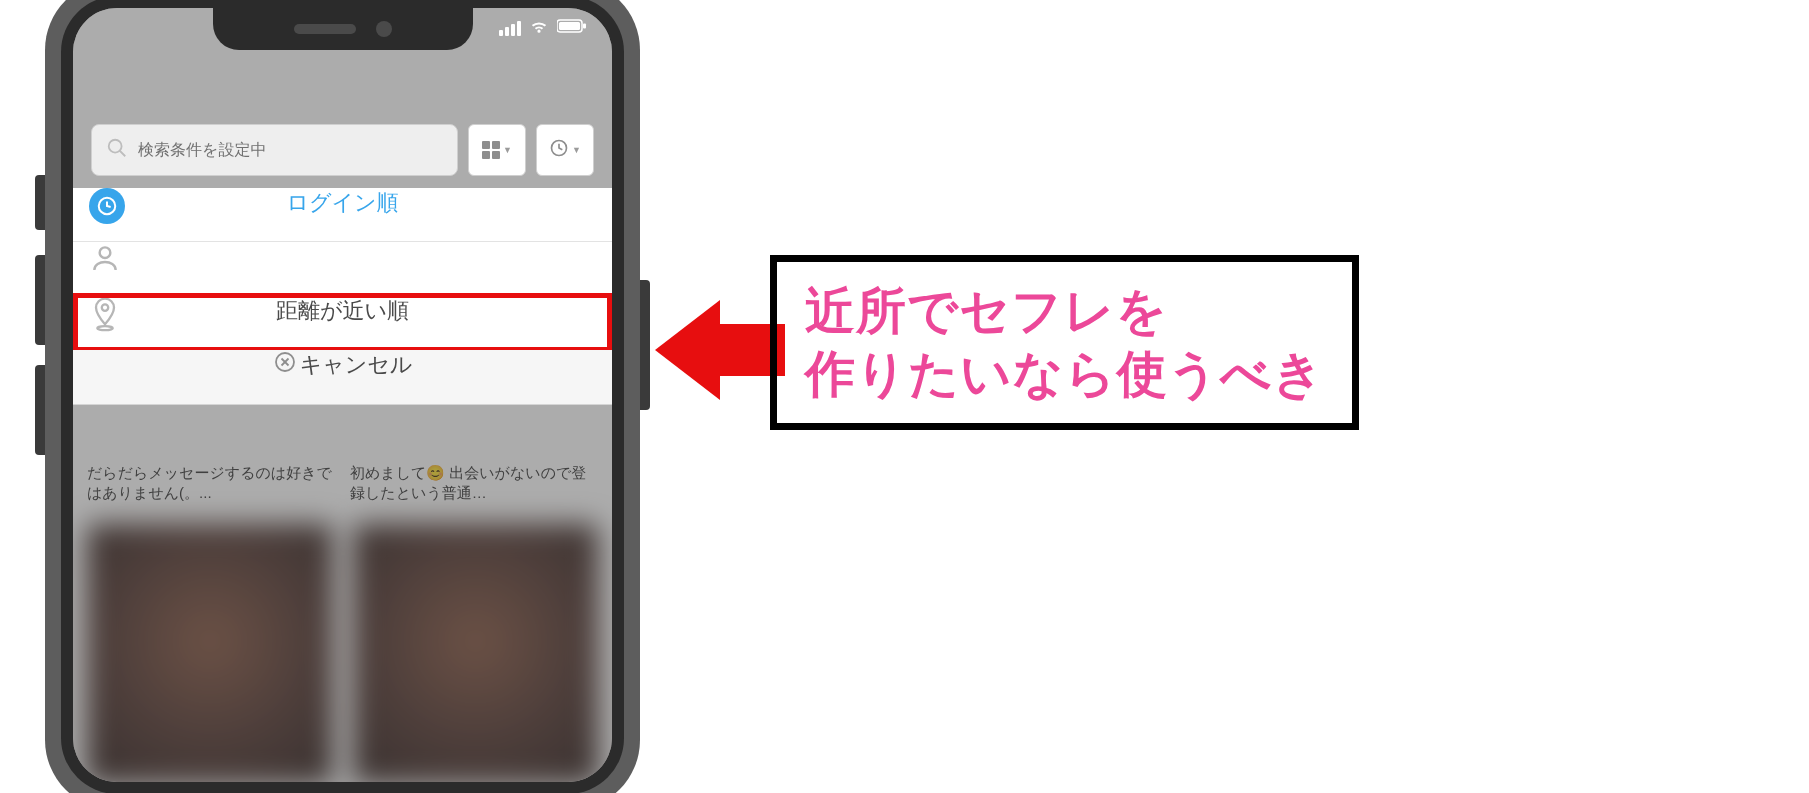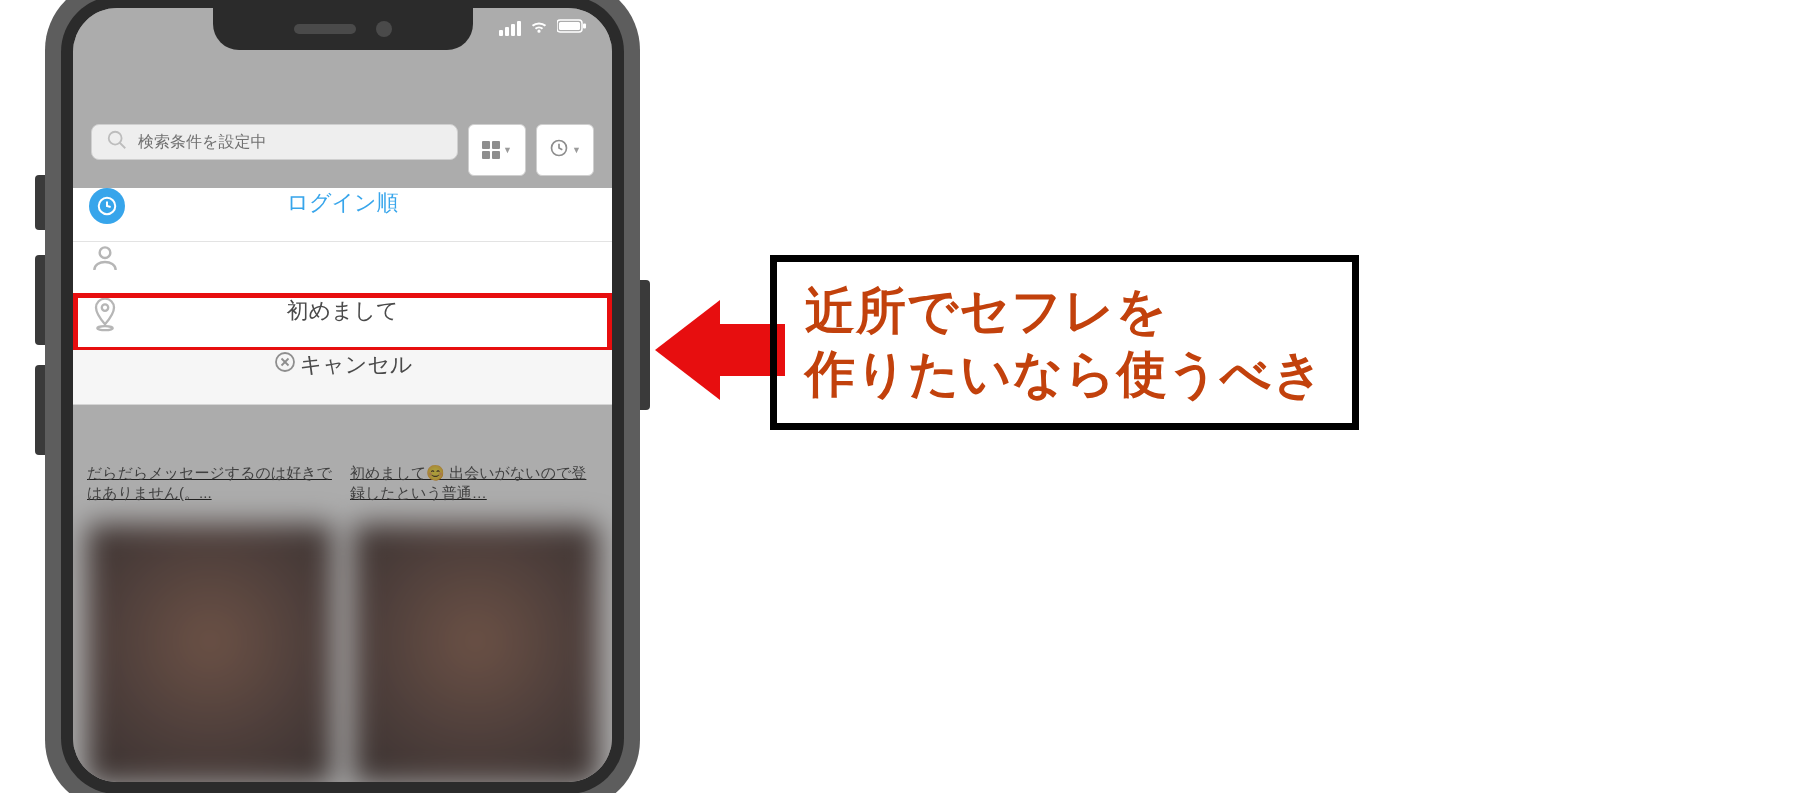--- a/index.html
+++ b/index.html
@@ -94,21 +94,21 @@
       position: absolute;
       top: 116px;
       left: 18px;
       right: 18px;
       display: flex;
       gap: 10px;
       z-index: 10;
     }
     .search-pill {
       flex: 1;
-      height: 36px;
+      height: 52px;
       background: #eeeeee;
       border: 1px solid #cfcfcf;
       border-radius: 8px;
       display: flex;
       align-items: center;
       padding: 0 14px;
       gap: 10px;
     }
     .search-pill .ic { color: #bdbdbd; }
     .search-pill .txt { color: #717171; font-size: 16px; }
@@ -165,21 +165,21 @@
       border: 5px solid #e70e0f;
       pointer-events:none;
     }
 
     
     .bg-cards {
       position:absolute;
       top:455px; left:14px; right:14px;
       z-index:4;
     }
-    .bg-cards .snips { display:flex; gap:15px; margin-bottom:20px;text-decoration:underline;}
+    .bg-cards .snips { display:flex; gap:15px; margin-bottom:20px;}
     .bg-cards .snip { flex:1; font-size:15px; color:#3b3b3b; line-height:1.35;}
     .bg-cards .imgs { display:flex; gap:20px; }
     .bg-cards .blurimg {
       flex:1; height:260px; border-radius:8px;
       background: radial-gradient(circle at 50% 45%, #8a5a45 0%, #523731 55%, #2e201d 100%);
       filter: blur(14px);
     }
 
     
     .arrow {
@@ -202,21 +202,21 @@
     
     .callout {
       position:absolute;
       left: 770px;
       top: 255px;
       border: 7px solid #000;
       padding: 18px 28px;
       font-size: 50px;
       font-weight: 700;
       line-height: 1.25;
-      color:#c2410c;
+      color:#ec4899;
       letter-spacing: 1px;
       white-space: pre;
     }
   </style>
 </head>
 <body>
 
 <div class="phone">
   <div class="side-btn left1"></div>
   <div class="side-btn left2"></div>
@@ -323,21 +323,21 @@
           <div class="highlight-ring"></div>
           <div class="ic-col">
             <span>
               <svg width="32" height="36" viewBox="0 0 24 28" fill="none" stroke="#b6b6b6" stroke-width="1.8">
                   <path d="M12 2a7 7 0 017 7c0 5-7 13-7 13S5 14 5 9a7 7 0 017-7z"></path>
                   <circle cx="12" cy="9" r="2.5"></circle>
                   <ellipse cx="12" cy="25" rx="6" ry="1.5"></ellipse>
                 </svg>
             </span>
           </div>
-          <div class="label-col">初めまして</div>
+          <div class="label-col">距離が近い順</div>
         </div>
 
         <div class="sheet-row cancel">
           <div class="cancel-wrap">
             <span>
               <svg width="24" height="24" viewBox="0 0 24 24" fill="none" stroke="#8e8e8e" stroke-width="1.8">
                   <circle cx="12" cy="12" r="9"></circle>
                   <line x1="8.5" y1="8.5" x2="15.5" y2="15.5"></line>
                   <line x1="15.5" y1="8.5" x2="8.5" y2="15.5"></line>
                 </svg>

